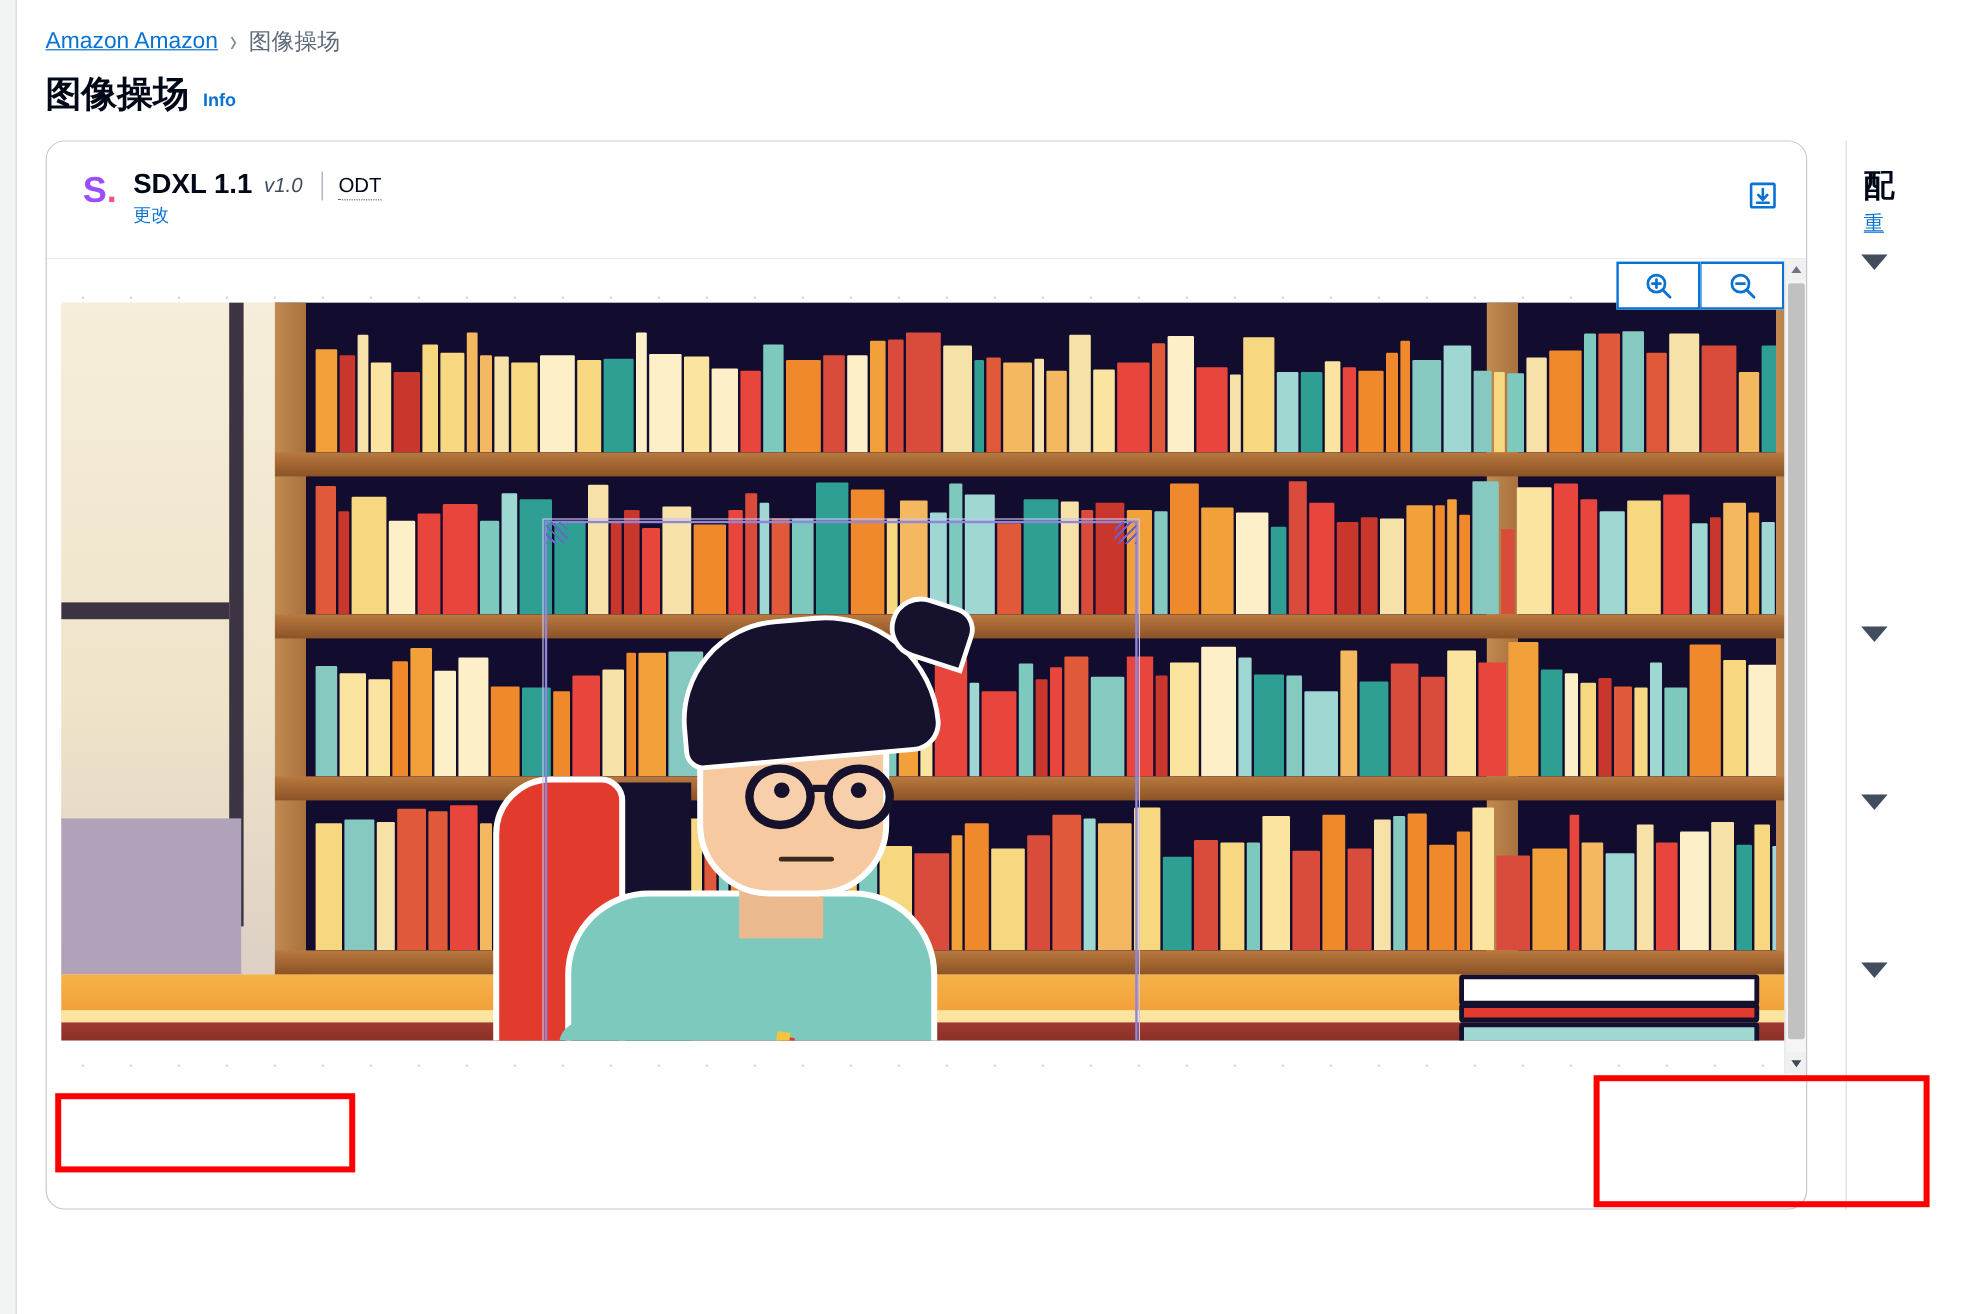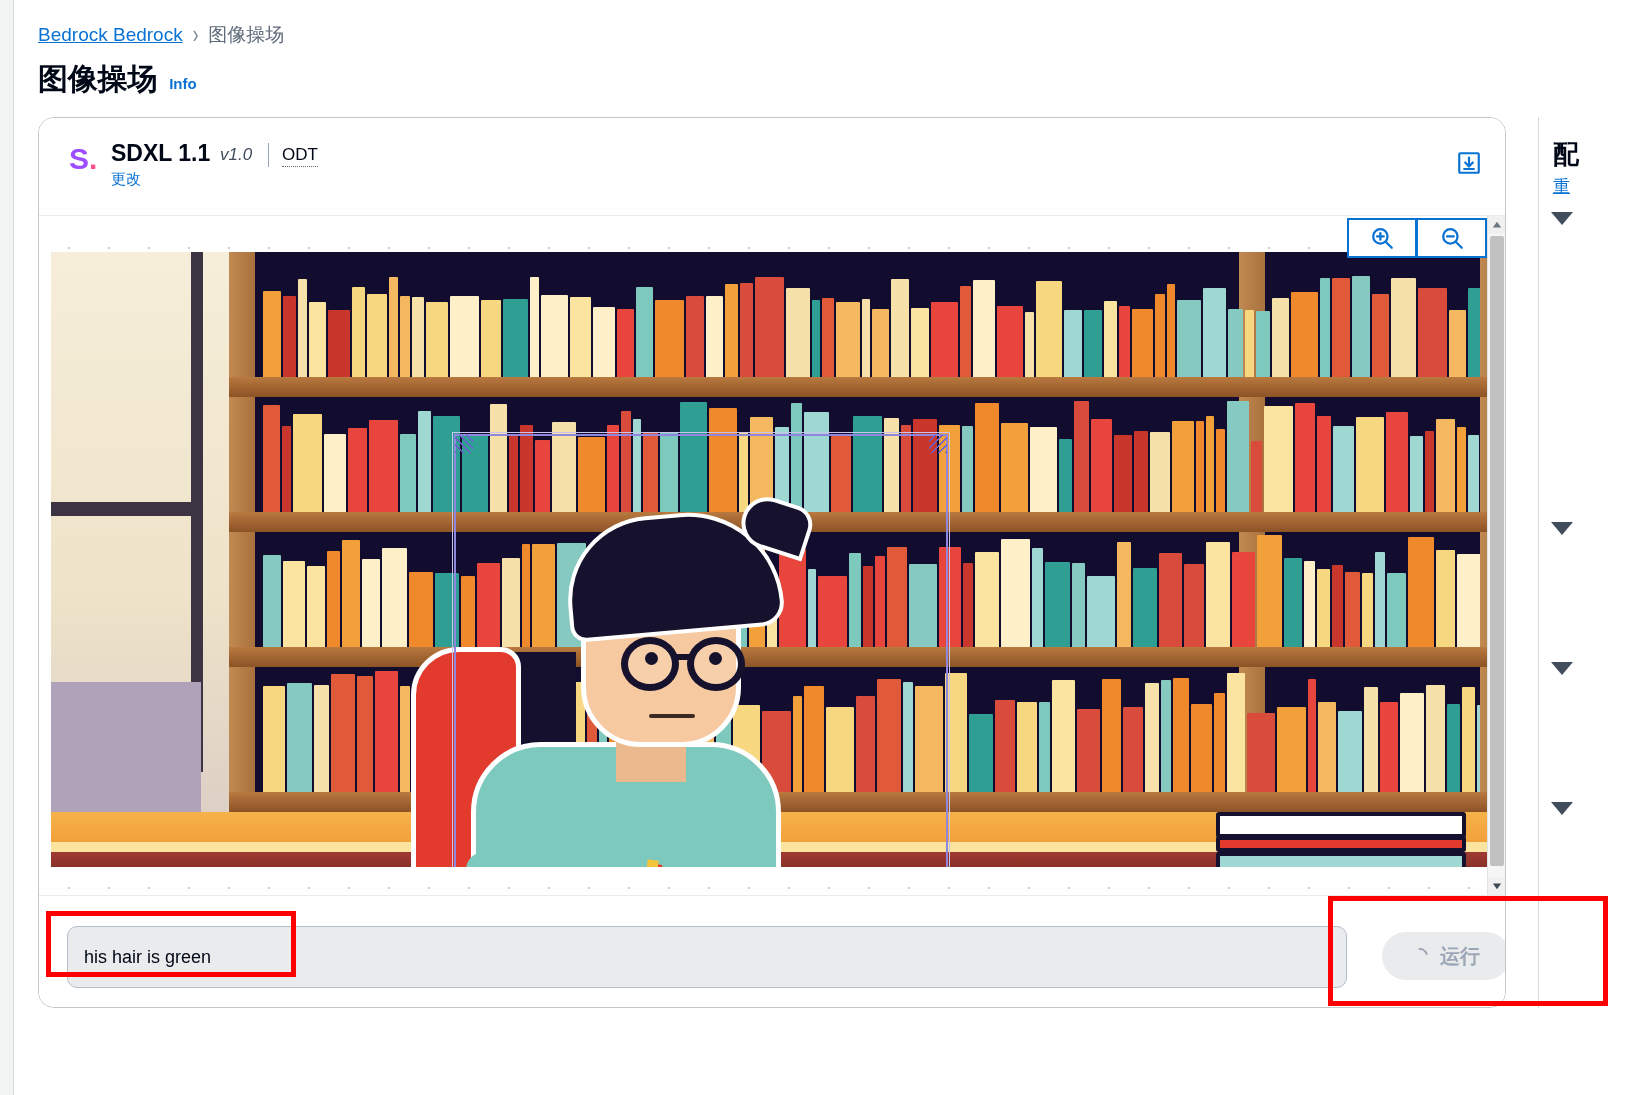--- a/index.html
+++ b/index.html
@@ -437,21 +437,21 @@
   .anno-run { left: 1328px; top: 896px; width: 280px; height: 110px; }
 </style>
 </head>
 <body>
 
 <div id="root">
 
   <div class="left-rail"></div>
 
   <div class="breadcrumb">
-    <span class="bc-link">Bedrock Bedrock</span>
+    <span class="bc-link">Amazon Amazon</span>
     <span class="bc-sep">›</span>
     <span class="bc-current">图像操场</span>
   </div>
 
   <div class="page-title-row">
     <span class="page-title">图像操场</span>
     <span class="info-link">Info</span>
   </div>
 
   <div class="card">
@@ -811,27 +811,20 @@
           </svg>
       </div>
       <div class="sb-thumb"></div>
       <div class="sb-arrow down">
         <svg width="10" height="10" viewBox="0 0 12 12" fill="#3f4a54">
             <path d="M6 10 L1 3 L11 3 Z"></path>
           </svg>
       </div>
     </div>
 
-    <div class="prompt-bar">
-      <input class="prompt-input" type="text" value="his hair is green" style="">
-      <button class="run-btn">
-        <span class="spinner"></span>
-        <span>运行</span>
-      </button>
-    </div>
   </div>
 
   <div class="config-panel">
     <div class="cfg-title">配</div>
     <div class="cfg-reset">重</div>
 
     <div class="cfg-section" style="top:95px">
       <div class="caret"></div>
     </div>
     <div class="cfg-section" style="top:405px">

